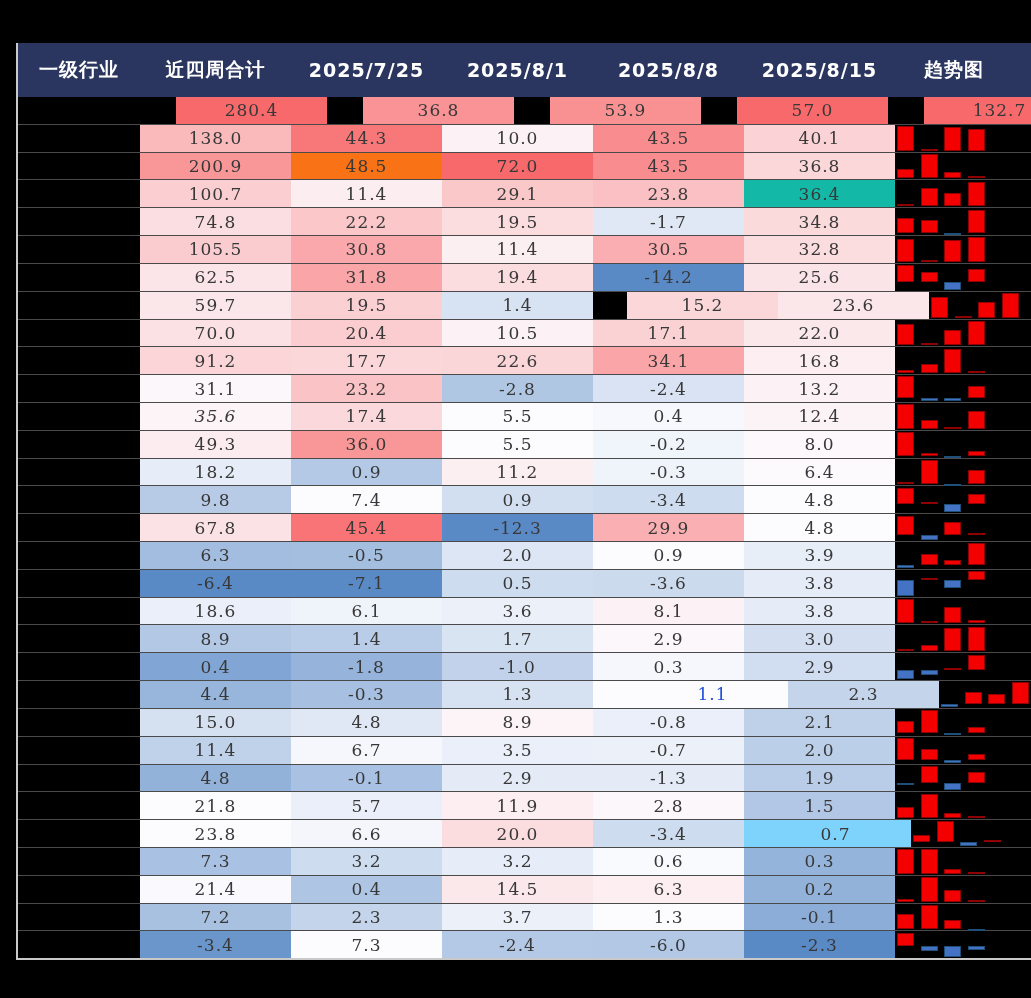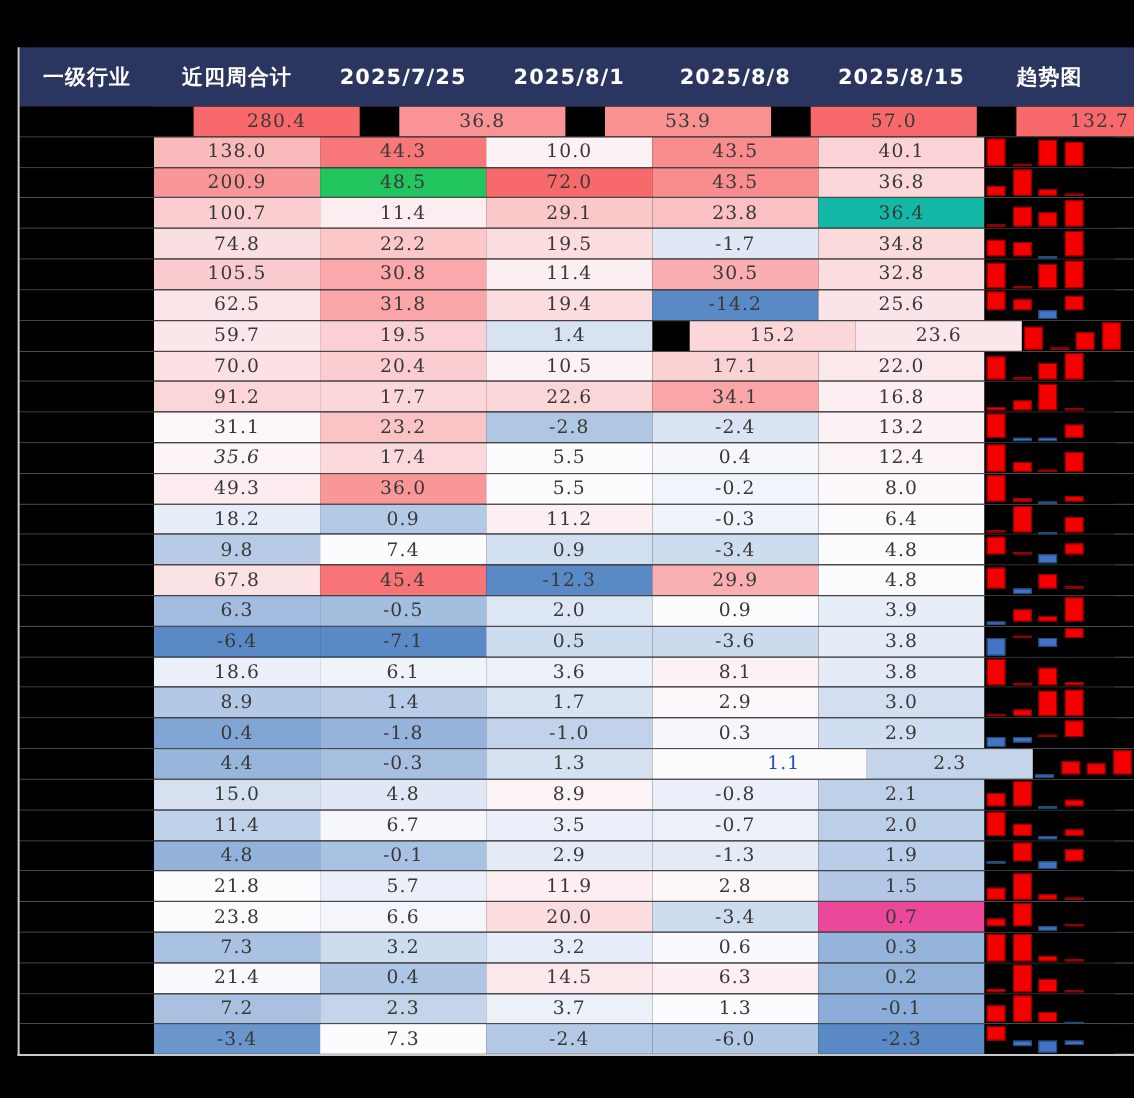--- a/index.html
+++ b/index.html
@@ -61,21 +61,21 @@
           <div class="cell c6 spark">
             <div class="bar up" style="background: rgb(244, 0, 0); left: 2px; height: 24.5px; bottom: 1px;"></div>
             <div class="bar up" style="background: rgb(244, 0, 0); left: 25.5px; height: 2px; bottom: 1px;"></div>
             <div class="bar up" style="background: rgb(244, 0, 0); left: 49px; height: 23.9752px; bottom: 1px;"></div>
             <div class="bar up" style="background: rgb(244, 0, 0); left: 72.5px; height: 21.7449px; bottom: 1px;"></div>
           </div>
         </div>
         <div class="trow" style="border-top-color: rgb(74, 74, 74);">
           <div class="cell c0 industry"></div>
           <div class="cell cv" style="background: rgb(249, 150, 152); color: rgb(56, 56, 56);">200.9</div>
-          <div class="cell cv" style="background: #22c55e; color: rgb(56, 56, 56);">48.5</div>
+          <div class="cell cv" style="background: #f97316; color: rgb(56, 56, 56);">48.5</div>
           <div class="cell cv" style="background: rgb(248, 105, 107); color: rgb(56, 56, 56);">72.0</div>
           <div class="cell cv" style="background: rgb(249, 140, 143); color: rgb(56, 56, 56);">43.5</div>
           <div class="cell cv" style="background: rgb(251, 215, 218); color: rgb(56, 56, 56);">36.8</div>
           <div class="cell c6 spark">
             <div class="bar up" style="background: rgb(244, 0, 0); left: 2px; height: 9.47869px; bottom: 1px;"></div>
             <div class="bar up" style="background: rgb(244, 0, 0); left: 25.5px; height: 24.5px; bottom: 1px;"></div>
             <div class="bar up" style="background: rgb(244, 0, 0); left: 49px; height: 6.28267px; bottom: 1px;"></div>
             <div class="bar up" style="background: rgb(244, 0, 0); left: 72.5px; height: 2px; bottom: 1px;"></div>
           </div>
         </div>
@@ -400,21 +400,21 @@
             <div class="bar up" style="background: rgb(244, 0, 0); left: 49px; height: 4.8125px; bottom: 1px;"></div>
             <div class="bar up" style="background: rgb(244, 0, 0); left: 72.5px; height: 2px; bottom: 1px;"></div>
           </div>
         </div>
         <div class="trow" style="border-top-color: rgb(74, 74, 74);">
           <div class="cell c0 industry"></div>
           <div class="cell cv" style="background: rgb(252, 251, 254); color: rgb(56, 56, 56);">23.8</div>
           <div class="cell cv" style="background: rgb(244, 246, 252); color: rgb(56, 56, 56);">6.6</div>
           <div class="cell cv" style="background: rgb(251, 220, 223); color: rgb(56, 56, 56);">20.0</div>
           <div class="cell cv" style="background: rgb(206, 220, 239); color: rgb(56, 56, 56);">-3.4</div>
-          <div class="cell cv" style="background: #ec4899; color: rgb(56, 56, 56);">0.7</div>
+          <div class="cell cv" style="background: #7dd3fc; color: rgb(56, 56, 56); padding-left: 16px;">0.7</div>
           <div class="cell c6 spark">
             <div class="bar up" style="background: rgb(244, 0, 0); left: 2px; height: 6.91026px; bottom: 4.55983px;"></div>
             <div class="bar up" style="background: rgb(244, 0, 0); left: 25.5px; height: 20.9402px; bottom: 4.55983px;"></div>
             <div class="bar down" style="background: rgb(68, 114, 196); left: 49px; height: 3.55983px; bottom: 1px;"></div>
             <div class="bar up" style="background: rgb(244, 0, 0); left: 72.5px; height: 2px; bottom: 4.55983px;"></div>
           </div>
         </div>
         <div class="trow" style="border-top-color: rgb(74, 74, 74);">
           <div class="cell c0 industry"></div>
           <div class="cell cv" style="background: rgb(169, 193, 226); color: rgb(56, 56, 56);">7.3</div>

